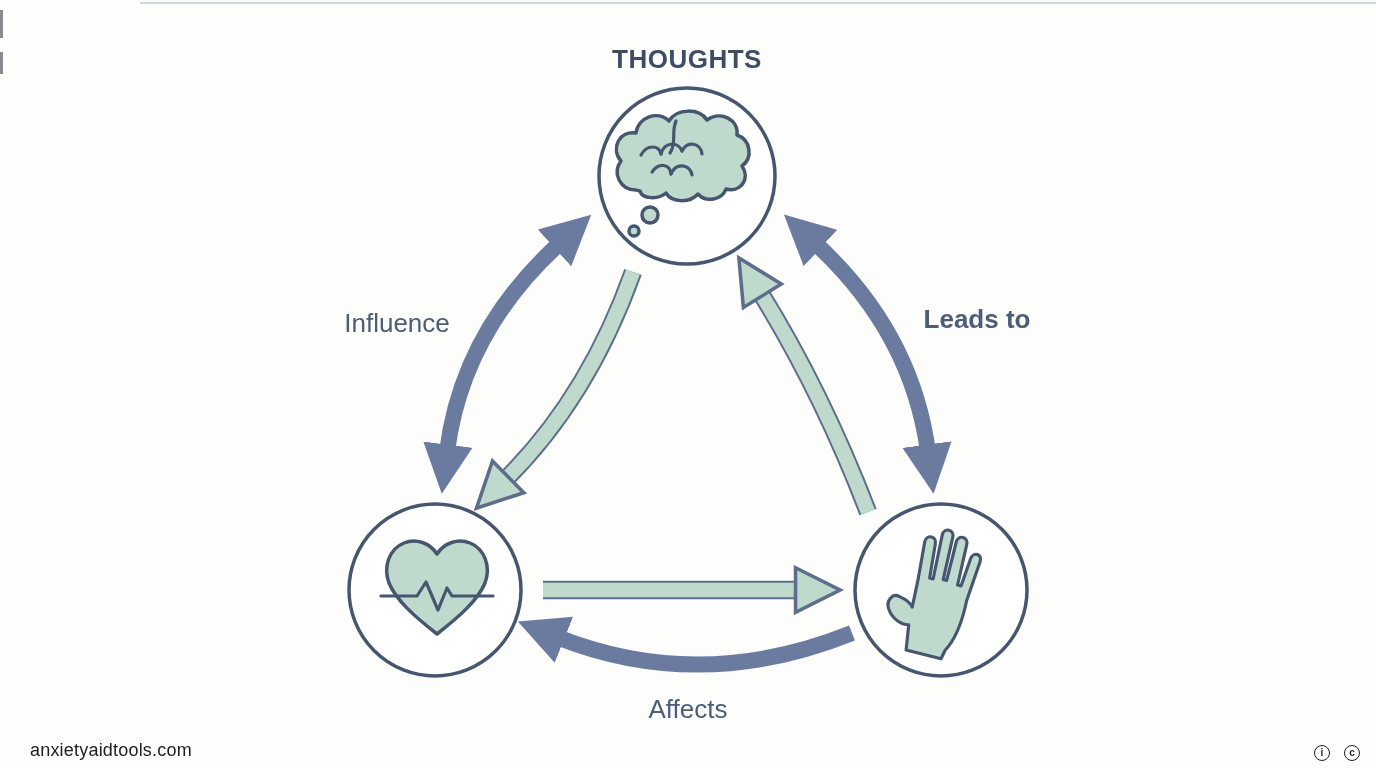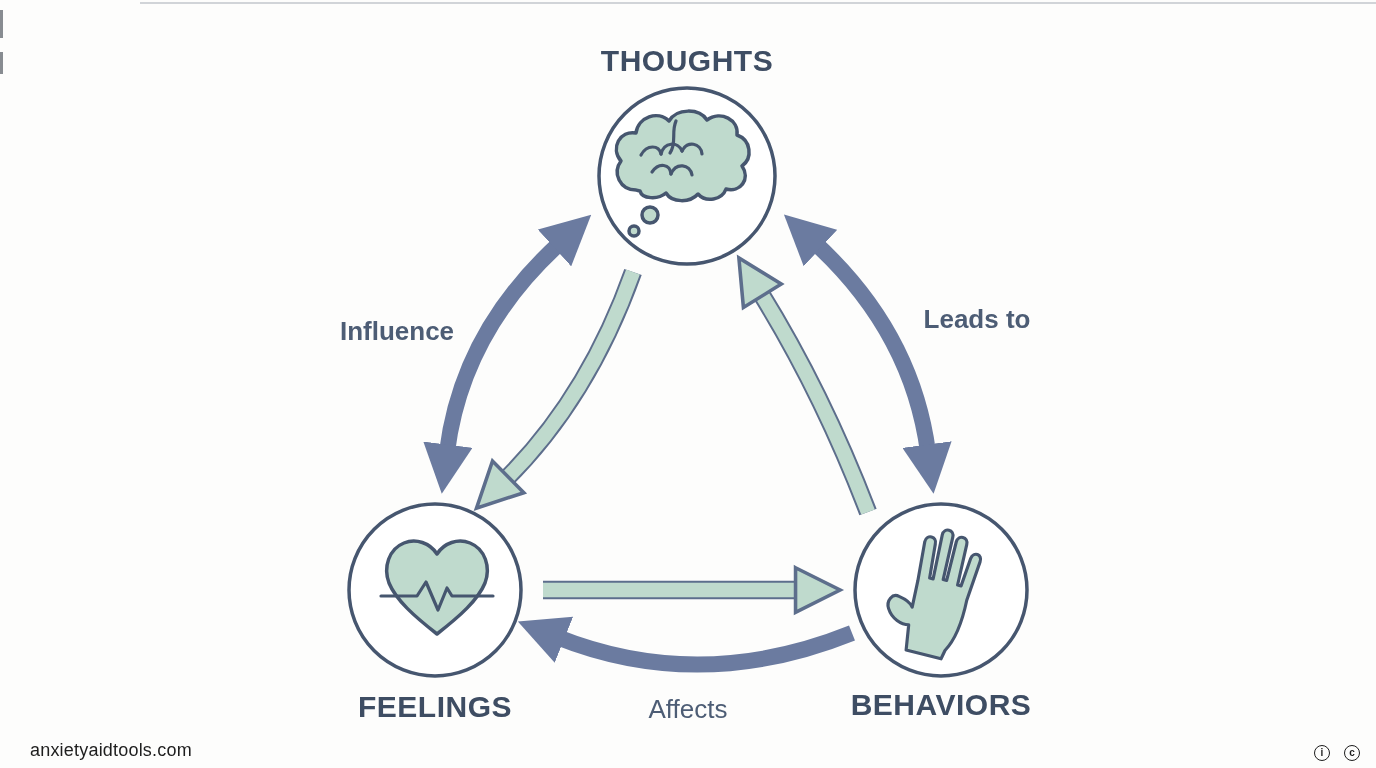--- a/index.html
+++ b/index.html
@@ -4,21 +4,21 @@
 <style>
   * { margin: 0; padding: 0; box-sizing: border-box; }
   html, body { width: 1376px; height: 768px; overflow: hidden; background: #fdfdfc; }
   .canvas {
     position: relative; width: 1376px; height: 768px;
     font-family: "Liberation Sans", sans-serif;
     background: var(--bg, #fdfdfc);
   }
   .abs { position: absolute; }
   .node-label {
-    font-size: 30px; font-weight: 700; color: var(--ink, #3e4d63);
+    font-size: 26px; font-weight: 700; color: var(--ink, #3e4d63);
     letter-spacing: 0.5px; transform: translateX(-50%); white-space: nowrap;
   }
   .edge-label {
     font-size: 26px; font-weight: 400; color: var(--edge_ink, #4d5d75);
     transform: translateX(-50%); white-space: nowrap;
   }
   svg.diagram { position: absolute; left: 0; top: 0; }
 
   .dark-shaft  { stroke: var(--arrow_dark, #6b7ba0); stroke-width: 16; fill: none; }
   .green-under { stroke: var(--green_outline, #5d6e8c); stroke-width: 18.5; fill: none; }
@@ -118,24 +118,22 @@
              L -28 -6 L -31 -50 C -31 -59 -19 -59 -19 -50 L -16 -12 L -12 -12
              L -14 -62 C -14 -71 -2 -71 -2 -62 L -1 -14 L 3 -14
              L 3 -58 C 3 -67 15 -67 15 -58 L 16 -12 L 20 -12
              L 23 -44 C 24 -53 35 -52 34 -43 L 30 2
              C 31 28 28 48 20 62 L 18 72 Z"></path>
       </g>
     </g>
   </svg>
 
   <div class="abs node-label" style="left:687px; top:44px;">THOUGHTS</div>
-  <div class="abs node-label" style="left:435px; top:690px;">FEELINGS</div>
-  <div class="abs node-label" style="left:941px; top:688px;">BEHAVIORS</div>
 
-  <div class="abs edge-label" style="left:397px; top:316px;font-weight:bold;">Influence</div>
+  <div class="abs edge-label" style="left:397px; top:308px;">Influence</div>
   <div class="abs edge-label" style="left:977px; top:304px;font-weight:bold;">Leads to</div>
   <div class="abs edge-label" style="left:688px; top:694px;text-align:right;">Affects</div>
 
   <div class="abs watermark">anxietyaidtools.com</div>
   <div class="abs footer-icons">
     <div class="circle-icon">
       <span>i</span>
     </div>
     <div class="circle-icon">
       <span>c</span>

